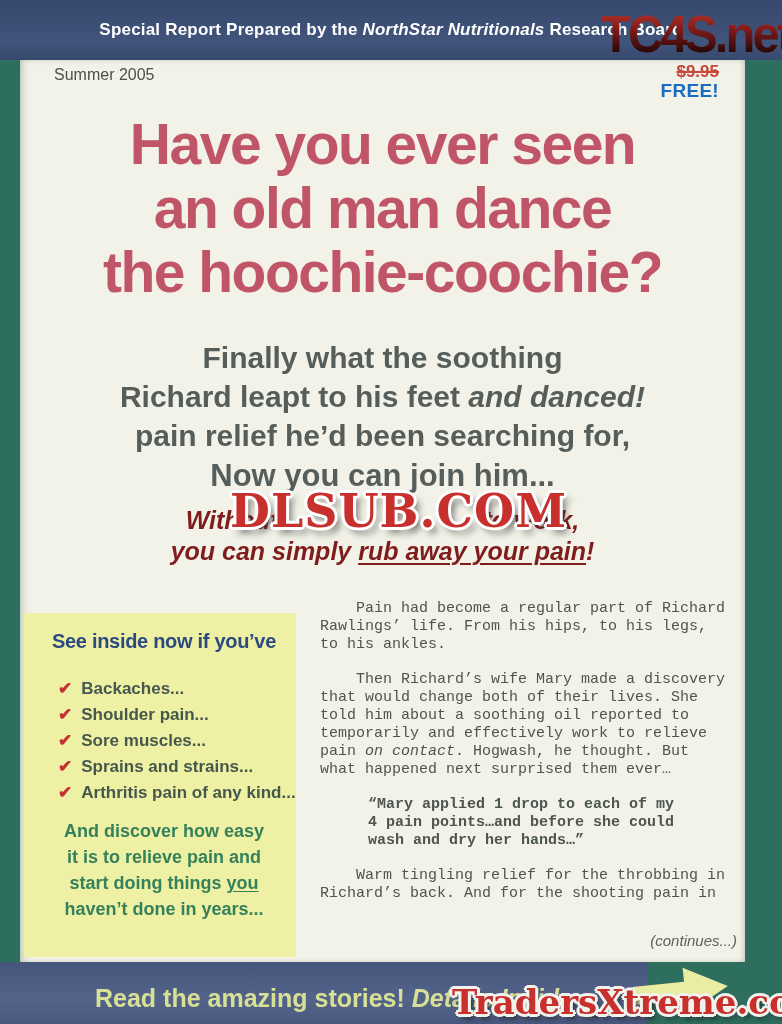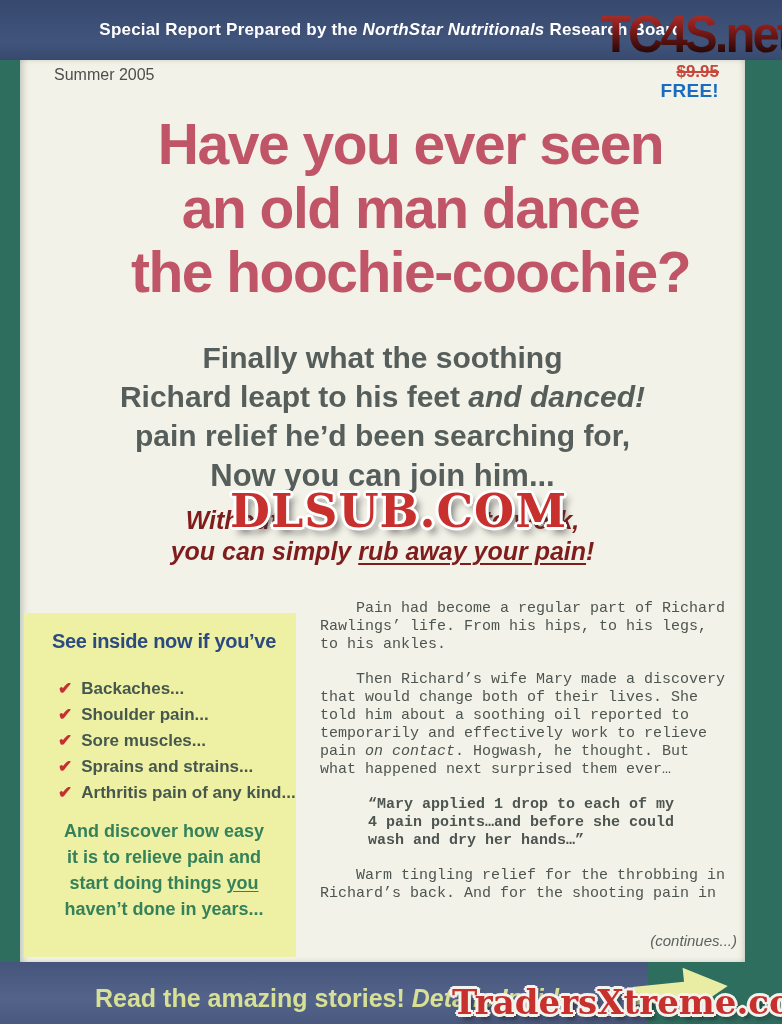--- a/index.html
+++ b/index.html
@@ -34,21 +34,20 @@
   }
   .issue{position:absolute; left:34px; top:6px; font-size:16px; color:#4c4f4a;}
   .price-block{position:absolute; right:26px; top:2px; text-align:right; line-height:19px;}
   .old-price{color:var(--price-red,#c5493c); font-size:17px; font-weight:bold;
     text-decoration:line-through; text-decoration-thickness:2px;}
   .free{color:var(--free-blue,#1a6cc0); font-size:19px; font-weight:800; letter-spacing:.3px;}
   .headline{
     position:absolute; left:0; top:52px; width:725px; text-align:center;
     color:var(--headline-red,#c15568); font-weight:bold; font-size:57px; line-height:64px;
     letter-spacing:-1.5px;
-    padding-left:28px;
   }
   .subhead{
     position:absolute; left:0; top:278px; width:725px; text-align:center;
     color:var(--subhead-gray,#565e5b); font-weight:bold; font-size:30px; line-height:39px;
   }
   .subhead .it{font-style:italic;}
   .join{
     position:absolute; left:0; top:398px; width:725px; text-align:center;
     color:var(--subhead-gray,#565e5b); font-weight:bold; font-size:31px;
   }

